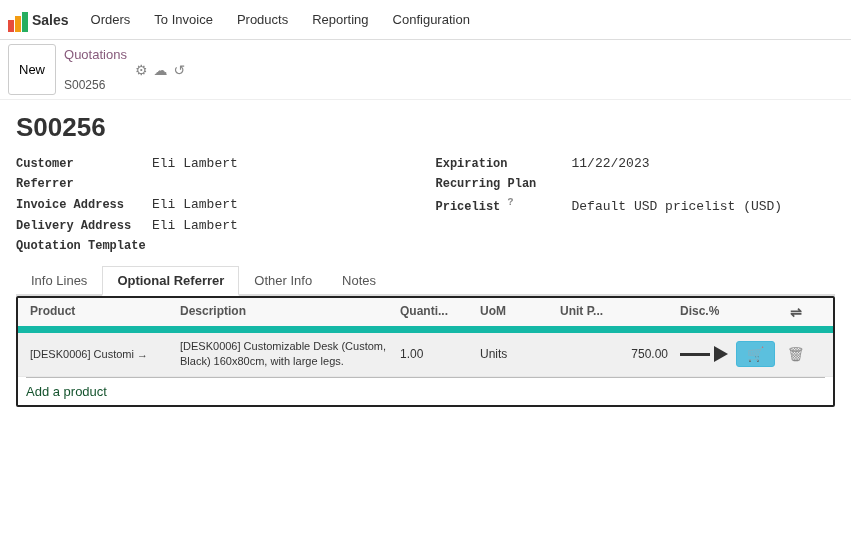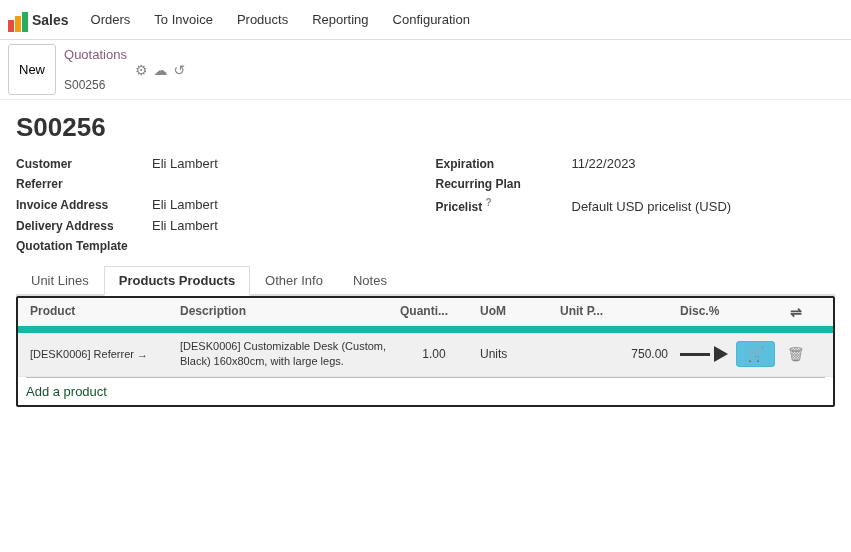--- a/index.html
+++ b/index.html
@@ -45,21 +45,21 @@
     
     .main { padding: 8px 16px; overflow: auto; height: calc(552px - 80px); }
 
     
     .record-id {
       font-size: 26px; font-weight: bold; color: #333; margin-bottom: 10px; padding-top: 4px;
     }
 
     
     .form-grid {
-      display: grid; grid-template-columns: 1fr 1fr; gap: 0 20px; margin-bottom: 10px;
+      display: grid; grid-template-columns: 1fr 1fr; gap: 0 20px; margin-bottom: 10px; font-family: Liberation Mono, monospace;
     }
     .field-row {
       display: flex; align-items: baseline; padding: 3px 0; gap: 6px;
     }
     .field-label {
       font-weight: bold; font-size: 12px; color: #333; min-width: 130px; white-space: nowrap;
     }
     .field-value {
       font-size: 13px; color: #333;
     }
@@ -198,43 +198,43 @@
       </div>
       <div class="field-row">
         <span class="field-label">Pricelist <sup style="color:#888;font-size:10px">?</sup></span>
         <span class="field-value">Default USD pricelist (USD)</span>
       </div>
     </div>
   </div>
 
   <div>
     <div class="tabs">
-      <div class="tab">Unit Lines</div>
-      <div class="tab active">Products Products</div>
+      <div class="tab">Info Lines</div>
+      <div class="tab active">Optional Referrer</div>
       <div class="tab">Other Info</div>
       <div class="tab">Notes</div>
     </div>
 
     <div class="table-border-wrapper">
       <div class="table-header">
         <div class="col">Product</div>
         <div class="col">Description</div>
         <div class="col">Quanti...</div>
         <div class="col">UoM</div>
         <div class="col">Unit P...</div>
         <div class="col">Disc.%</div>
         <div class="col" style="text-align:center">
           <span style="cursor:pointer;font-size:14px">⇌</span>
         </div>
       </div>
 
       <div class="table-row-data">
-        <div class="col" style="font-size:11px;">[DESK0006] Referrer →</div>
+        <div class="col" style="font-size:11px;">[DESK0006] Customi →</div>
         <div class="col" style="font-size:11px; line-height:1.4;">[DESK0006] Customizable Desk (Custom, Black) 160x80cm, with large legs.</div>
-        <div class="col" style="text-align:center;padding-right:8px;">1.00</div>
+        <div class="col" style="text-align:left;padding-right:8px;">1.00</div>
         <div class="col">Units</div>
         <div class="col" style="text-align:right;padding-right:8px;">750.00</div>
         <div class="col" style="display:flex;align-items:center;gap:6px;">
 
           <div class="arrow-container">
             <span class="arrow-shaft"></span>
             <span class="arrow-right"></span>
           </div>
           <button class="cart-btn" title="Add to order">🛒</button>
         </div>

